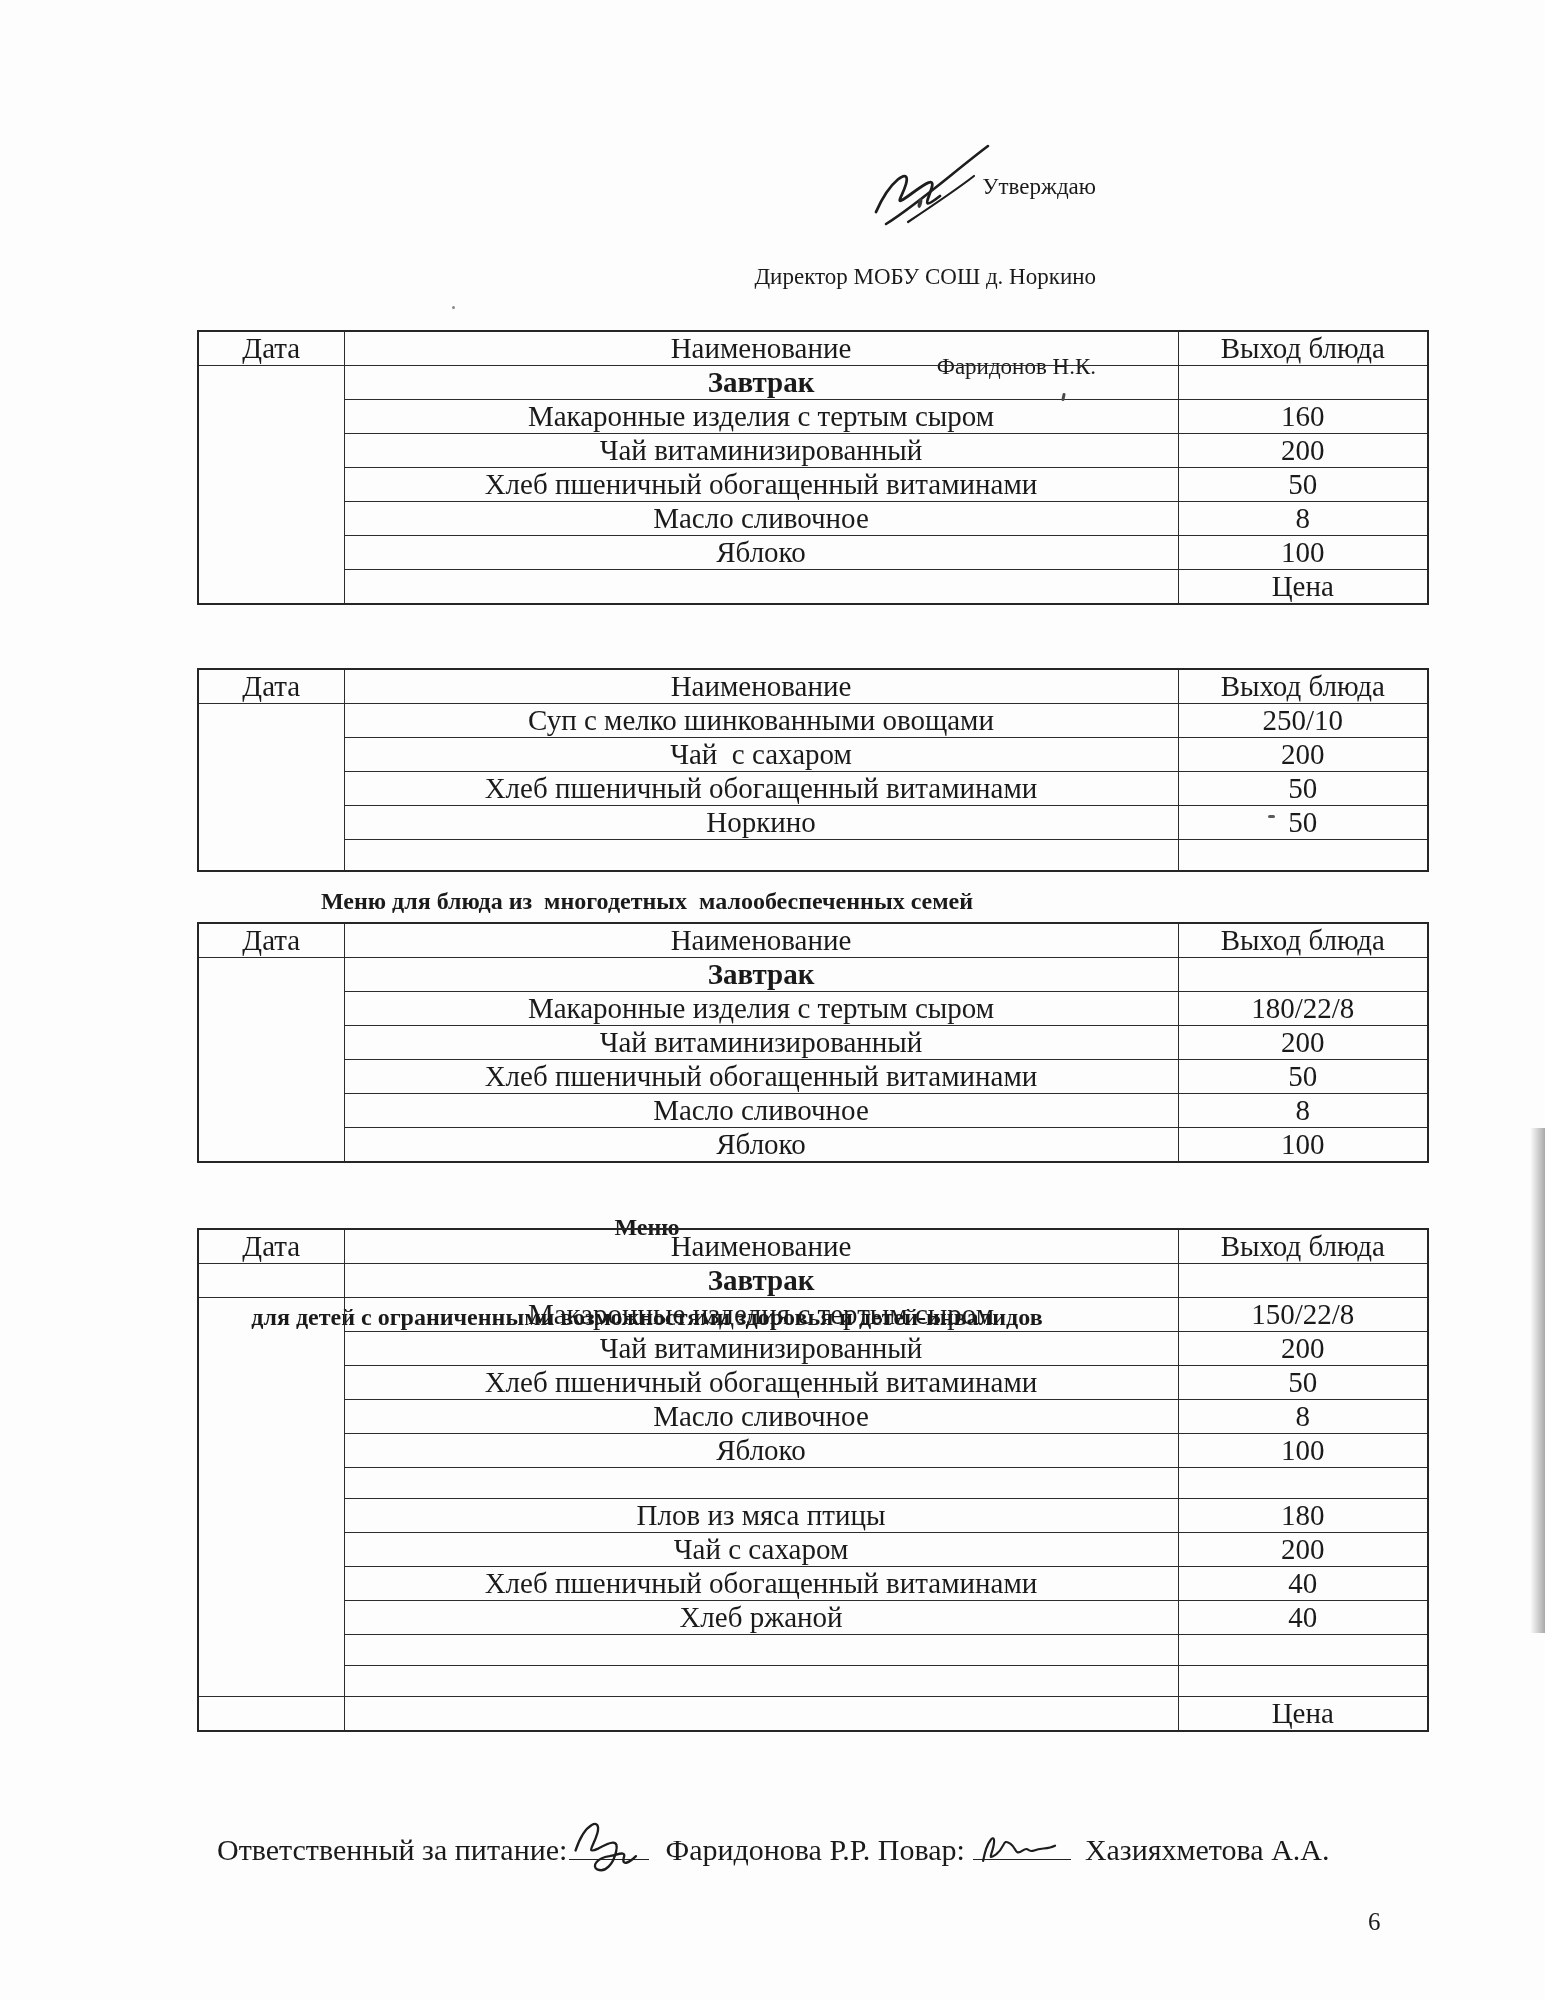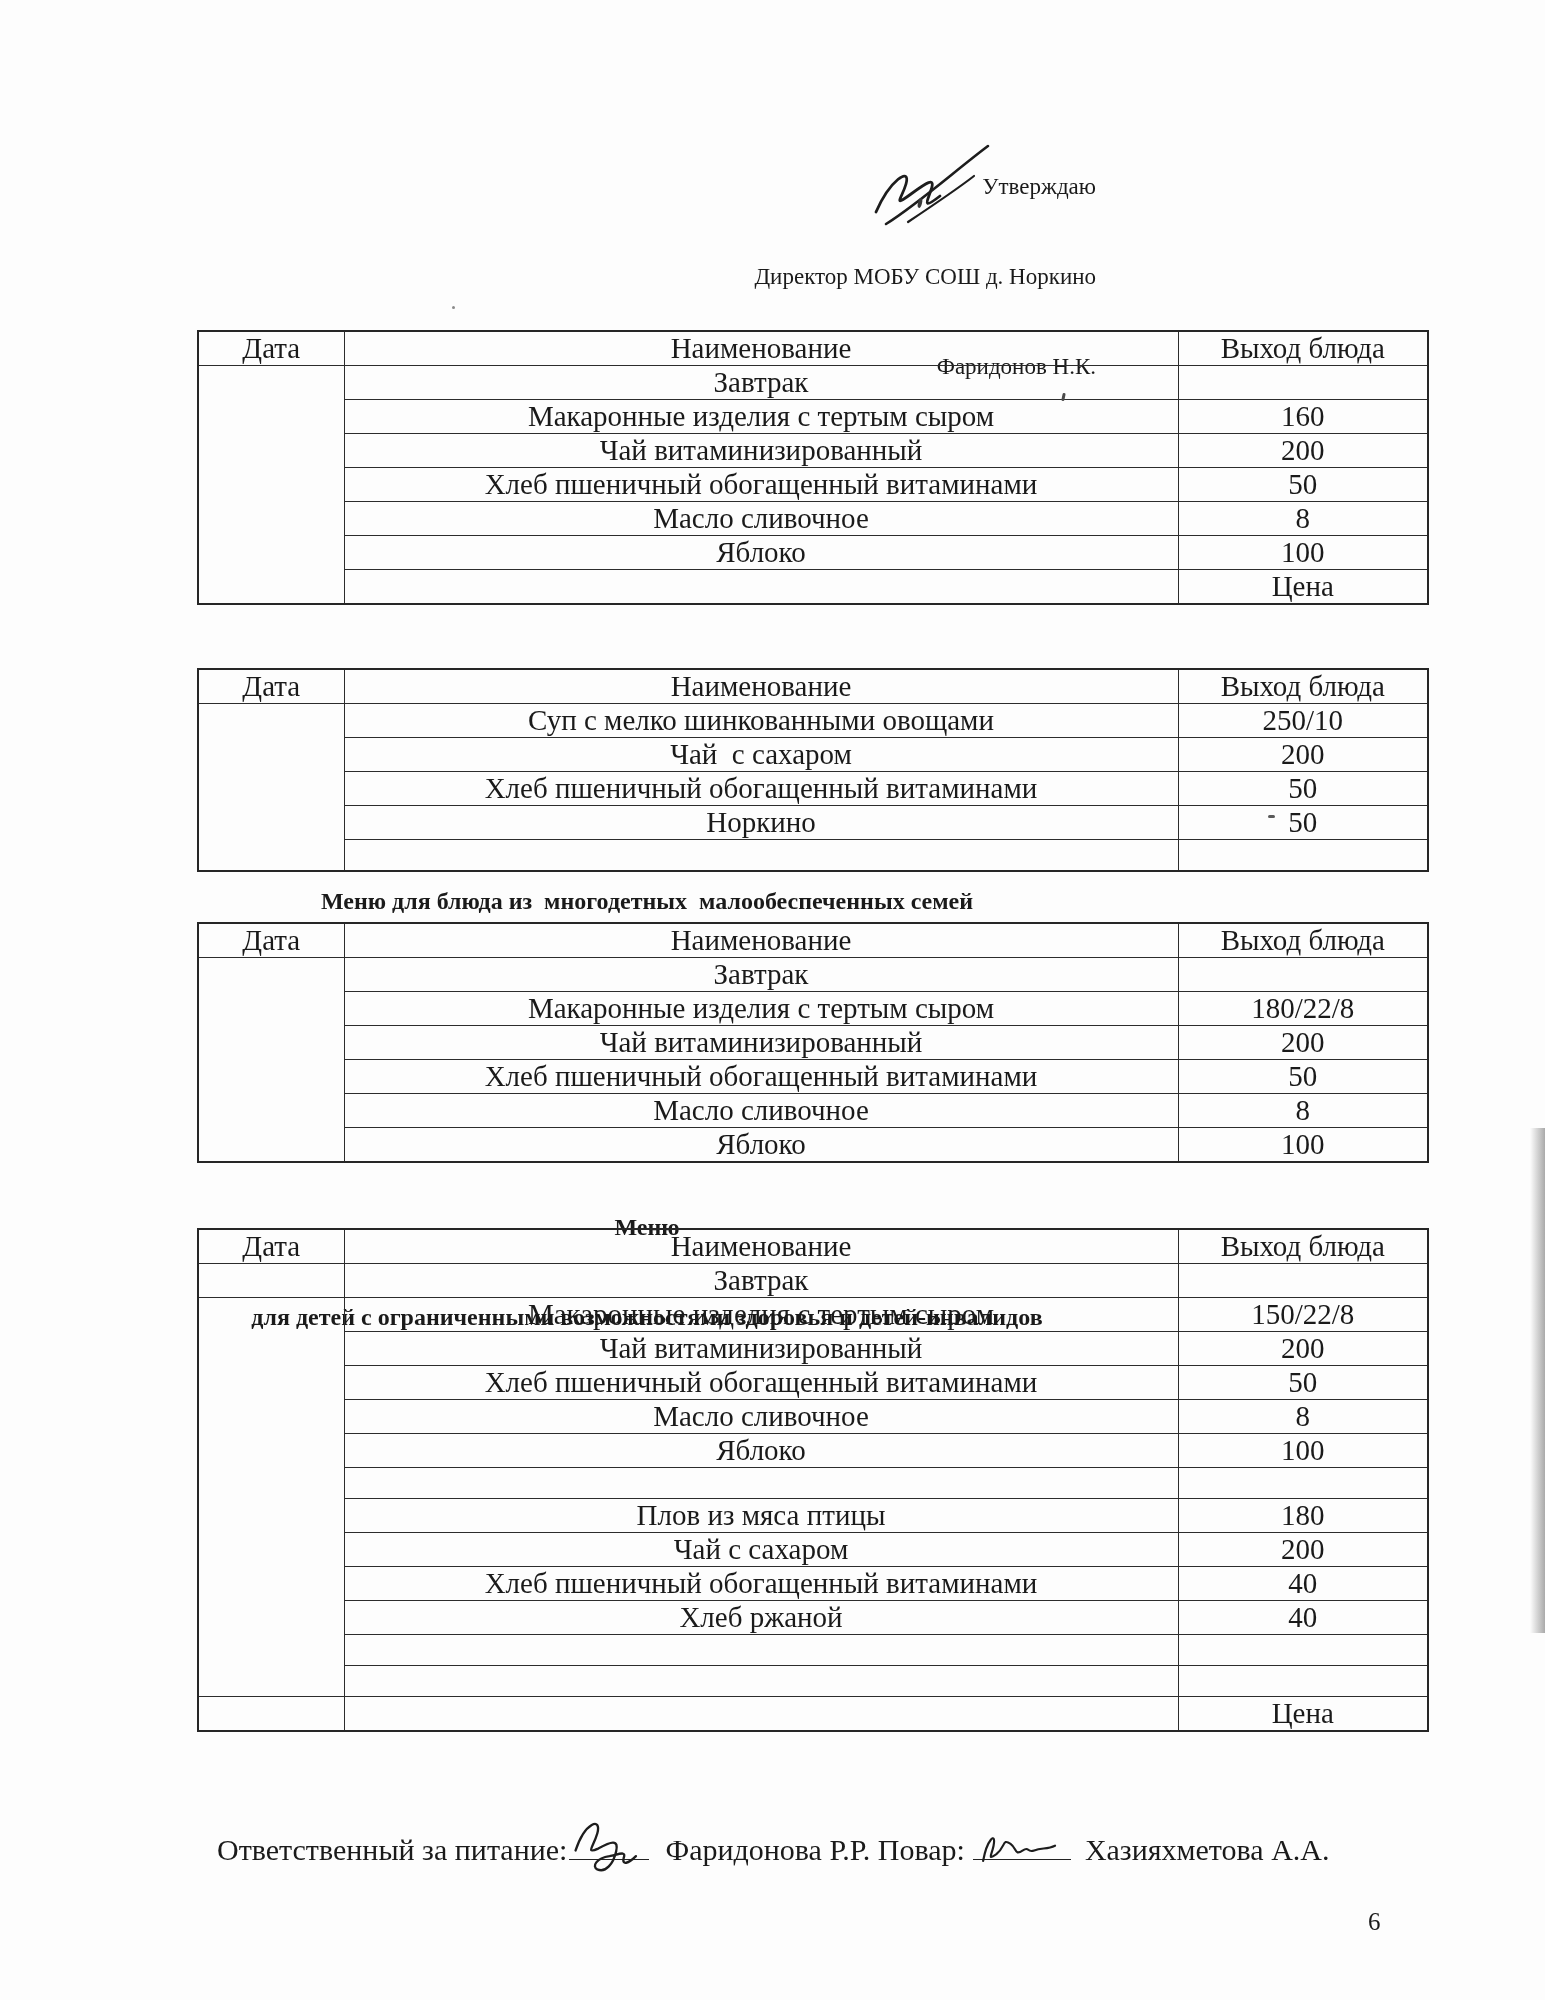--- a/index.html
+++ b/index.html
@@ -28,21 +28,21 @@
     border-collapse:collapse;border:2.2px solid #262626;font-size:29px}
   .t0{top:330px}.t1{top:668px}.t2{top:922px}.t3{top:1228px}
   col.w-date{width:146px} col.w-name{width:834px} col.w-val{width:250px}
   .menu th,.menu td{font-weight:normal;text-align:center;vertical-align:middle;
     padding:0 4px;height:30px;overflow:hidden}
   .menu th{border:1.6px solid #2c2c2c}
   .menu td.c-name,.menu td.c-val{border:1.6px solid #2c2c2c}
   .menu td.c-date{border-left:2.2px solid #262626;border-right:1.6px solid #2c2c2c;
     border-top:none;border-bottom:none}
   .menu td.c-date.dl{border-bottom:1.6px solid #2c2c2c}
-  .menu .bold{font-weight:normal}
+  .menu .bold{font-weight:bold}
   .c-name{white-space:pre-wrap}
 
   
   .footer{position:absolute;top:1833px;left:217px;font-size:30px;white-space:nowrap}
   .uline{display:inline-block;position:relative;border-bottom:1.8px solid #222;
     vertical-align:baseline;height:24px}
   .u1{width:80px;margin-right:16px;margin-left:2px}
   .u2{width:98px;margin-left:8px;margin-right:14px}
   .uline svg{position:absolute;left:0;bottom:-16px;overflow:visible}
 

